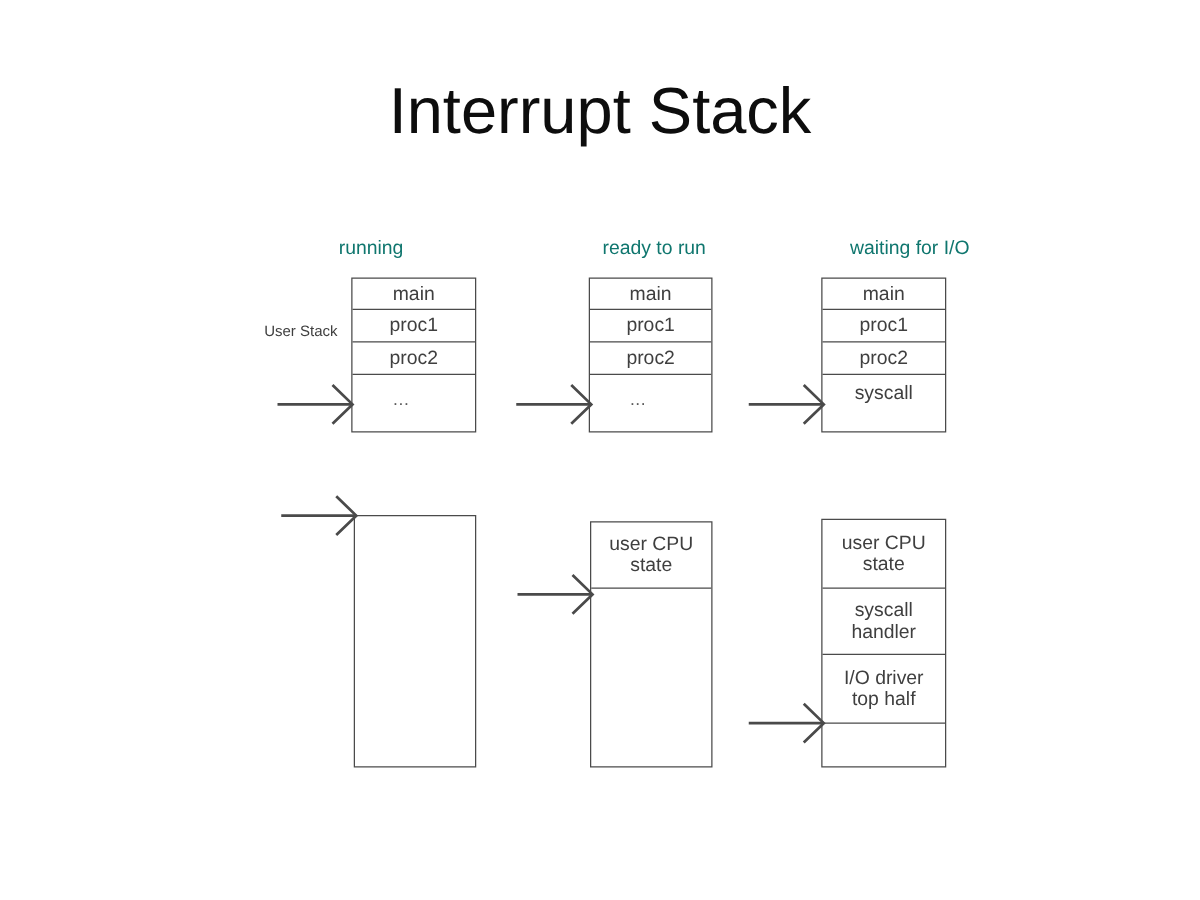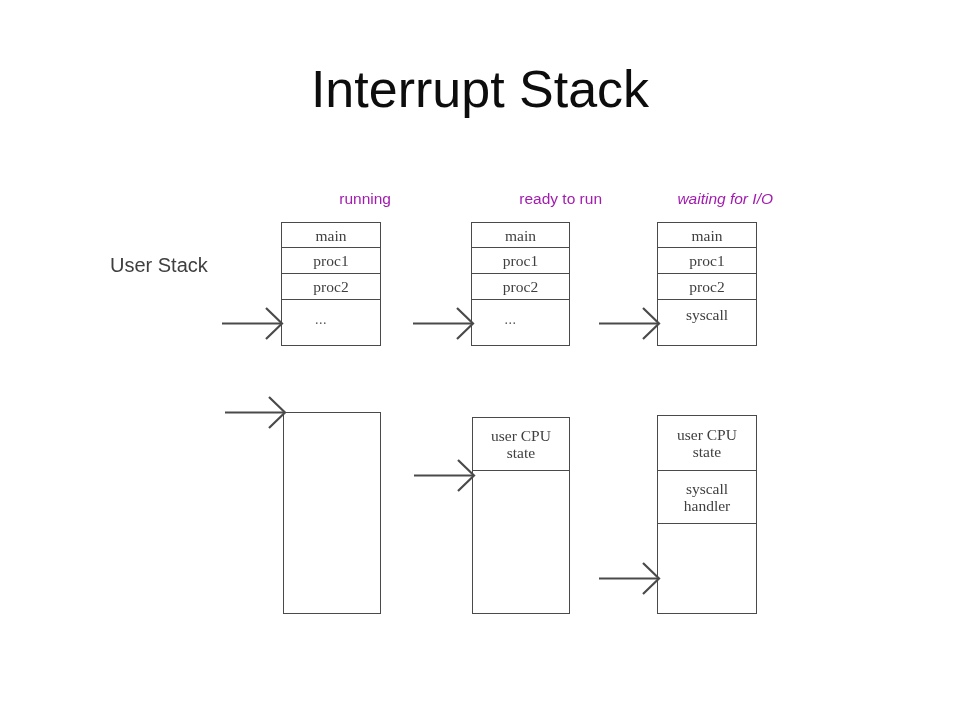--- a/index.html
+++ b/index.html
@@ -42,33 +42,33 @@
     top: 0;
     width: 960px;
     height: 720px;
   }
 
   
   .col-header {
     position: absolute;
     font-size: 15.5px;
     line-height: 18px;
-    color: #a21caf;
+    color: #0f766e;
     white-space: nowrap;
-    text-align: right;
+    text-align: left;
   }
 
   
   .row-label {
     position: absolute;
-    font-size: 20px;
+    font-size: 12px;
     line-height: 18px;
     color: #3f3f3f;
     white-space: nowrap;
-    text-align: left;
+    text-align: right;
   }
 
   
   .stack-box {
     position: absolute;
     box-sizing: border-box;
     border: 1.6px solid #4a4a4a;
     background: #ffffff;
   }
   .stack-cell {
@@ -77,21 +77,20 @@
     box-sizing: border-box;
     width: 100%;
     border-bottom: 1.6px solid #4a4a4a;
     display: flex;
     align-items: center;
     justify-content: center;
     text-align: center;
     font-size: 15.5px;
     line-height: 17px;
     color: #3f3f3f;
-    font-family: Liberation Serif, serif;
   }
   .stack-cell.no-rule {
     border-bottom: none;
   }
   .stack-cell.filler {
     border-bottom: none;
   }
   .cell-text {
     display: block;
     white-space: pre-line;
@@ -120,21 +119,21 @@
 <div id="slide">
 
   <div id="slide-title">Interrupt Stack</div>
 
   <div id="diagram">
 
     <div class="col-header" style="left:271px; top:190px; width:120px;">running</div>
 
     <div class="col-header" style="left:482px; top:190px; width:120px;">ready to run</div>
 
-    <div class="col-header" style="left:643px; top:190px; width:130px;font-style:italic;">waiting for I/O</div>
+    <div class="col-header" style="left:680px; top:190px; width:130px;">waiting for I/O</div>
 
     <div class="row-label" style="left:110px; top:256px; width:160px;">User Stack</div>
 
 
     <div class="stack-box" style="left:281px; top:222px; width:100px; height:124px;">
       <div class="stack-cell" style="top:0px; height:25px;">
         <span class="cell-text">main</span>
       </div>
       <div class="stack-cell" style="top:25px; height:26px;">
         <span class="cell-text">proc1</span>
@@ -189,20 +188,24 @@
 
     <div class="stack-box" style="left:657px; top:415px; width:100px; height:199px;">
       <div class="stack-cell" style="top:0px; height:55px;">
         <span class="cell-text">user CPU
 state</span>
       </div>
       <div class="stack-cell" style="top:55px; height:53px;">
         <span class="cell-text">syscall
 handler</span>
       </div>
+      <div class="stack-cell" style="top:108px; height:55px;">
+        <span class="cell-text">I/O driver
+top half</span>
+      </div>
     </div>
 
     <div class="arrow" style="left:222px; top:306px;">
       <svg width="64" height="36" viewBox="0 0 64 36">
         <line x1="0" y1="17.5" x2="60" y2="17.5" stroke="#4a4a4a" stroke-width="2.2"></line>
         <polyline points="44,2 60,17.5 44,33" fill="none" stroke="#4a4a4a" stroke-width="2.2"></polyline>
       </svg>
     </div>
 
     <div class="arrow" style="left:413px; top:306px;">

